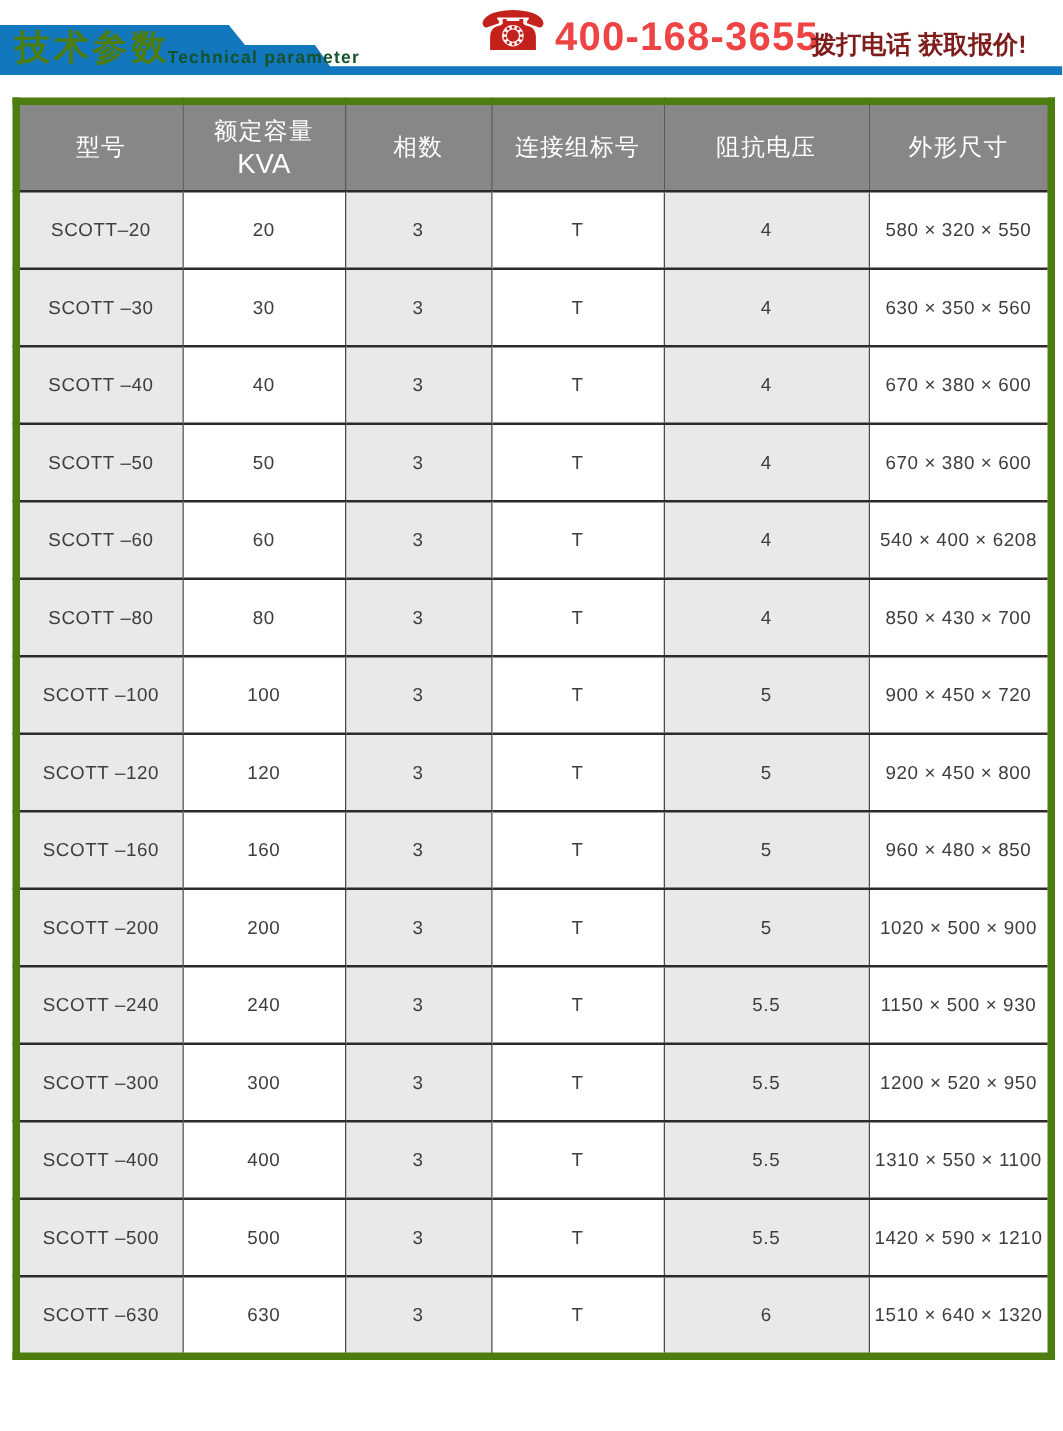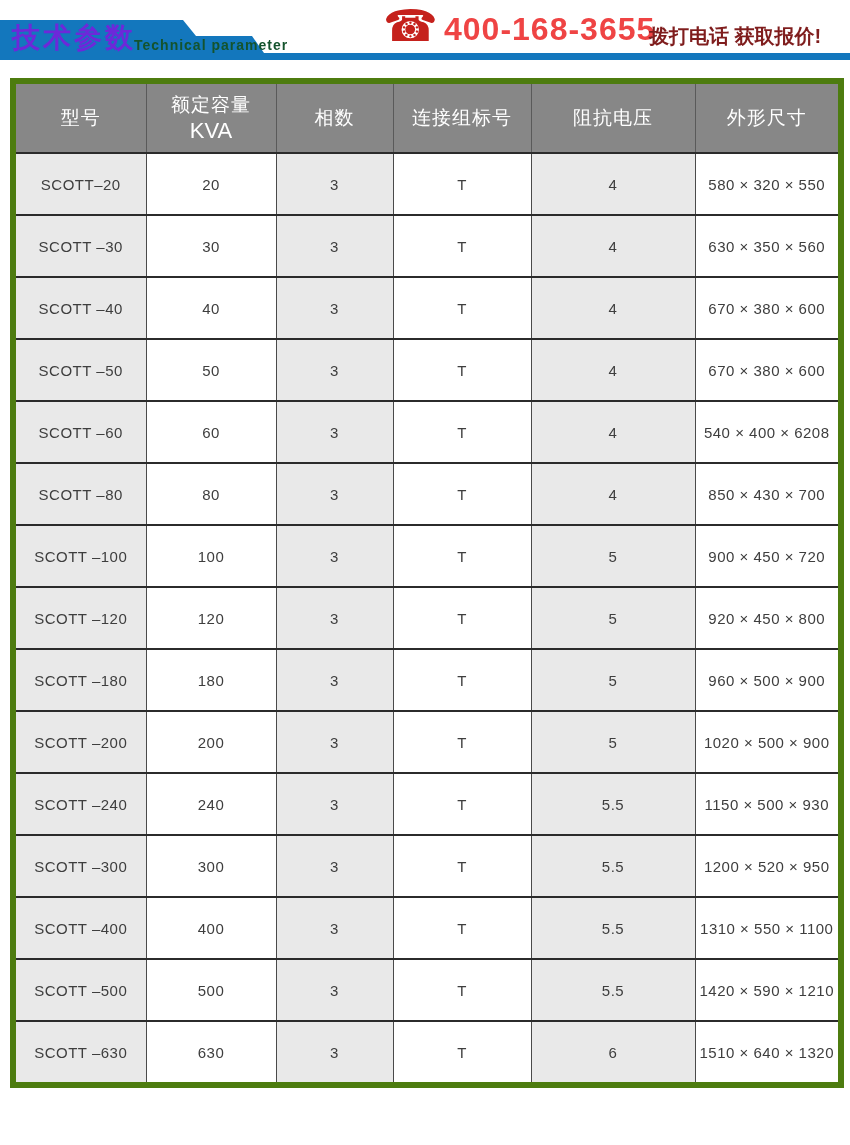--- a/index.html
+++ b/index.html
@@ -4,21 +4,21 @@
 <style>
   html,body{margin:0;padding:0;background:#ffffff;}
   .page{
     position:relative;width:850px;height:1145px;background:#ffffff;overflow:hidden;
     font-family:"Liberation Sans","DejaVu Sans",sans-serif;
   }
   
   .banner-shape{position:absolute;left:0;top:0;width:850px;height:64px;}
   .banner-title{
     position:absolute;left:12px;top:24px;font-size:28px;font-weight:bold;
-    color:#6d28d9;letter-spacing:3px;line-height:1;white-space:nowrap;
+    color:#4d7c0f;letter-spacing:3px;line-height:1;white-space:nowrap;
   }
   .banner-sub{
     position:absolute;left:134px;top:38px;font-size:14px;font-weight:bold;
     color:#14532d;letter-spacing:1px;line-height:1;white-space:nowrap;
   }
   .phone-icon{
     position:absolute;left:383px;top:4px;font-size:44px;line-height:1;
     color:#c5211c;
   }
   .phone-number{
@@ -164,26 +164,26 @@
         </tr>
         <tr>
           <td>SCOTT –120</td>
           <td>120</td>
           <td>3</td>
           <td>T</td>
           <td>5</td>
           <td>920 × 450 × 800</td>
         </tr>
         <tr>
-          <td>SCOTT –180</td>
-          <td>180</td>
-          <td>3</td>
-          <td>T</td>
-          <td>5</td>
-          <td>960 × 500 × 900</td>
+          <td>SCOTT –160</td>
+          <td>160</td>
+          <td>3</td>
+          <td>T</td>
+          <td>5</td>
+          <td>960 × 480 × 850</td>
         </tr>
         <tr>
           <td>SCOTT –200</td>
           <td>200</td>
           <td>3</td>
           <td>T</td>
           <td>5</td>
           <td>1020 × 500 × 900</td>
         </tr>
         <tr>

